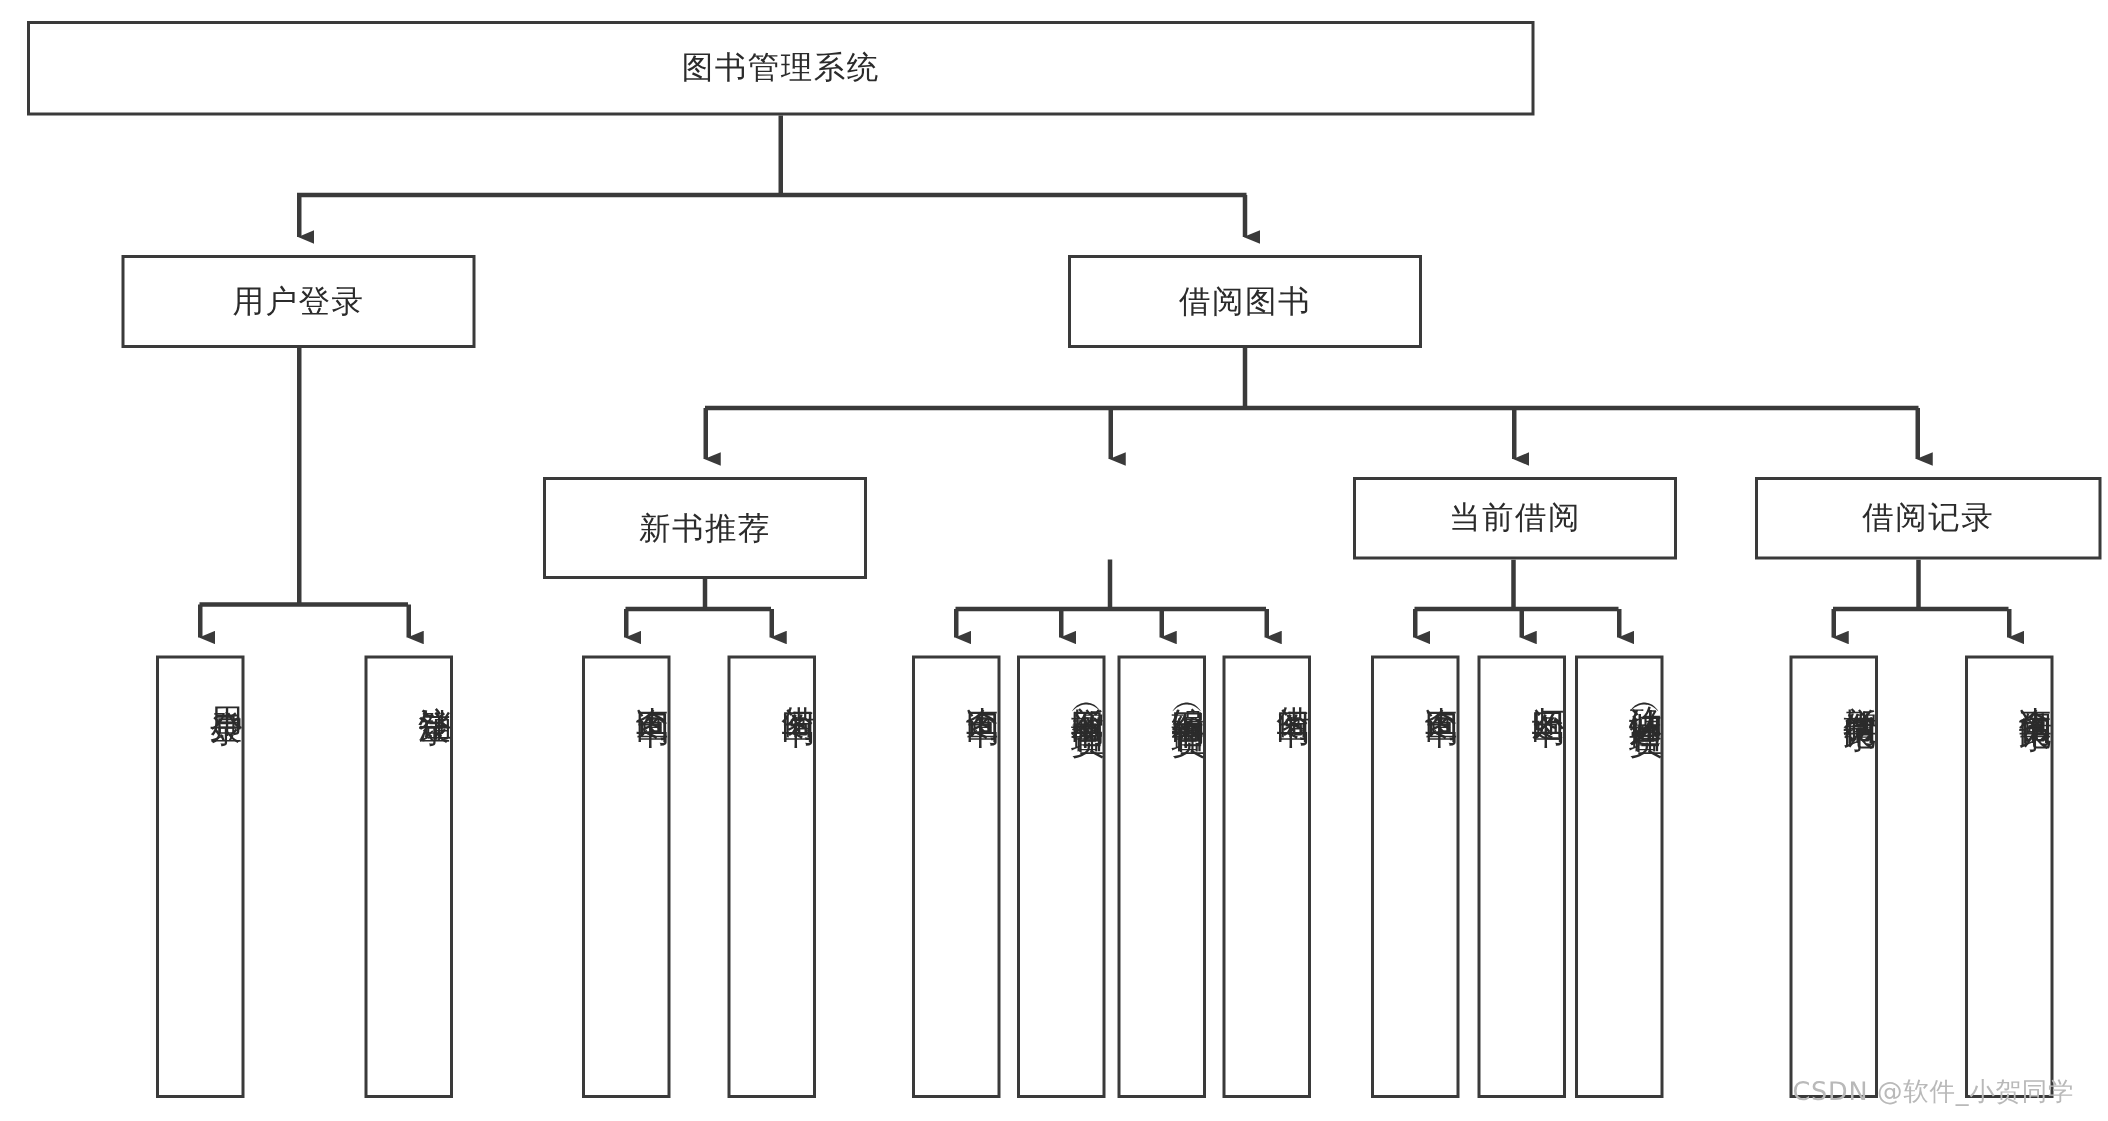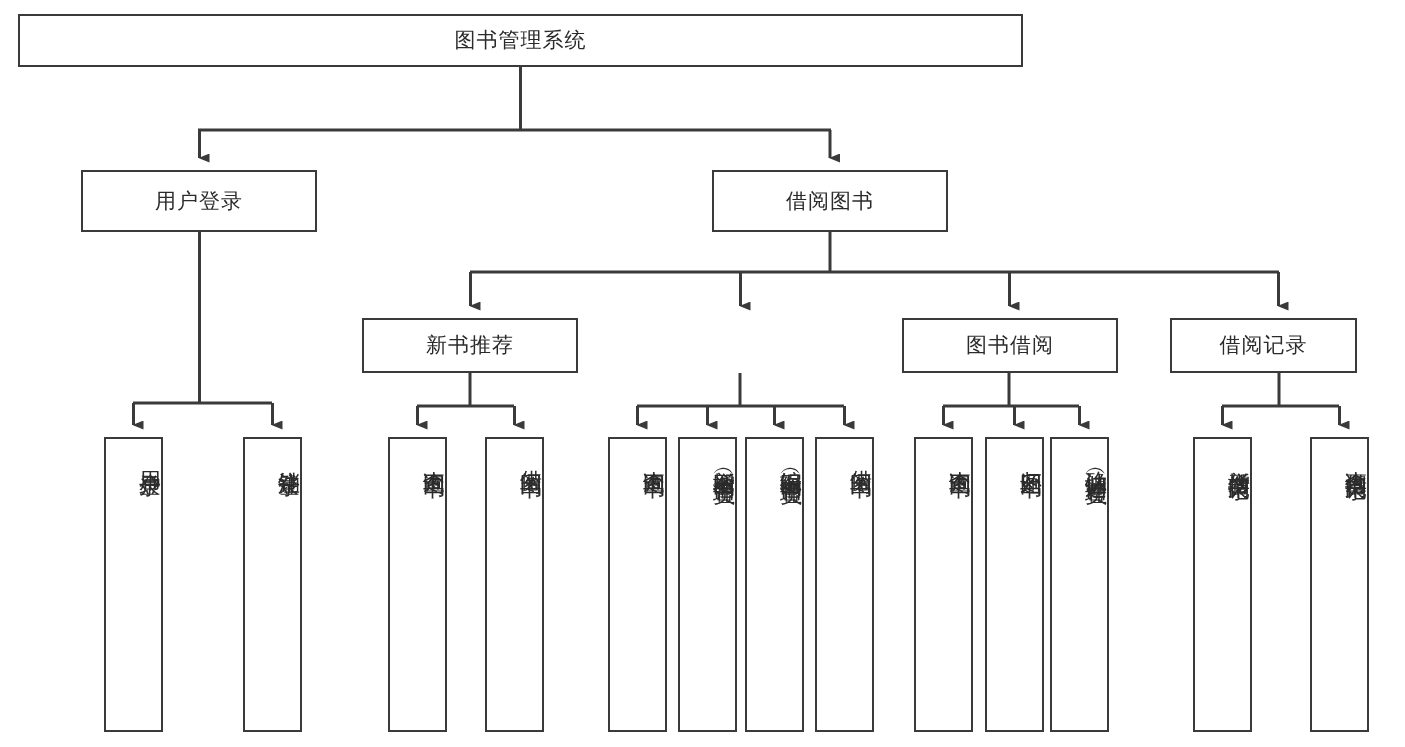--- a/index.html
+++ b/index.html
@@ -110,38 +110,38 @@
       <line x1="1014.5" y1="406" x2="1014.5" y2="425" marker-end="url(#arrowhead)"></line>
       <line x1="1079.5" y1="406" x2="1079.5" y2="425" marker-end="url(#arrowhead)"></line>
 
       <line x1="1279" y1="373" x2="1279" y2="406"></line>
       <line x1="1222" y1="406" x2="1339" y2="406"></line>
       <line x1="1222.5" y1="406" x2="1222.5" y2="425" marker-end="url(#arrowhead)"></line>
       <line x1="1339.5" y1="406" x2="1339.5" y2="425" marker-end="url(#arrowhead)"></line>
     </g>
   </svg>
 
-  <div class="node-box" style="left:18px; top:14px; width:1005px; height:53px;">
+  <div class="node-box" style="left:18px; top:14px; width:1005px; height:63px;">
     <span>图书管理系统</span>
   </div>
 
   <div class="node-box" style="left:81px; top:170px; width:236px; height:62px;">
     <span>用户登录</span>
   </div>
   <div class="node-box" style="left:712px; top:170px; width:236px; height:62px;">
     <span>借阅图书</span>
   </div>
 
-  <div class="node-box" style="left:362px; top:318px; width:216px; height:55px;">
+  <div class="node-box" style="left:362px; top:318px; width:216px; height:68px;">
     <span>新书推荐</span>
   </div>
   <div class="node-box" style="left:902px; top:318px; width:216px; height:55px;">
-    <span>图书借阅</span>
+    <span>当前借阅</span>
   </div>
-  <div class="node-box" style="left:1170px; top:318px; width:187px; height:55px;">
+  <div class="node-box" style="left:1170px; top:318px; width:231px; height:55px;">
     <span>借阅记录</span>
   </div>
 
   <div class="node-box leaf" style="left:104px; top:437px; width:59px; height:295px;">
     <span class="leaf-label">用户登录</span>
   </div>
   <div class="node-box leaf" style="left:243px; top:437px; width:59px; height:295px;">
     <span class="leaf-label">注销登录</span>
   </div>
   <div class="node-box leaf" style="left:388px; top:437px; width:59px; height:295px;">
@@ -171,14 +171,15 @@
   <div class="node-box leaf" style="left:1050px; top:437px; width:59px; height:295px;">
     <span class="leaf-label">确认归还（管理员）</span>
   </div>
   <div class="node-box leaf" style="left:1193px; top:437px; width:59px; height:295px;">
     <span class="leaf-label">新增借阅记录</span>
   </div>
   <div class="node-box leaf" style="left:1310px; top:437px; width:59px; height:295px;">
     <span class="leaf-label">查询借阅记录</span>
   </div>
 
+  <div class="watermark" style="left:1195px; top:716px;">CSDN @软件_小贺同学</div>
 
 </div>
 
 </body></html>

